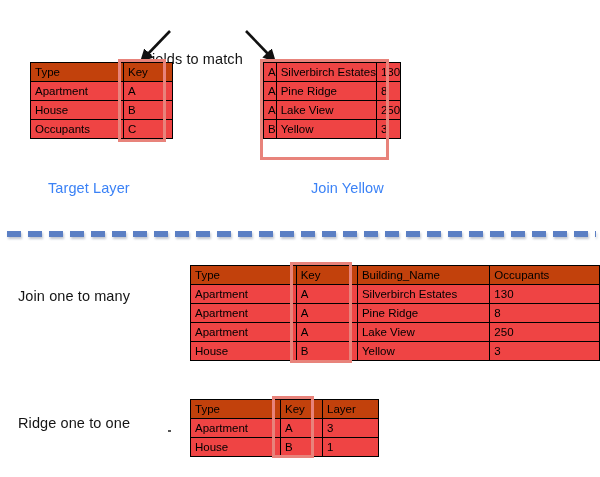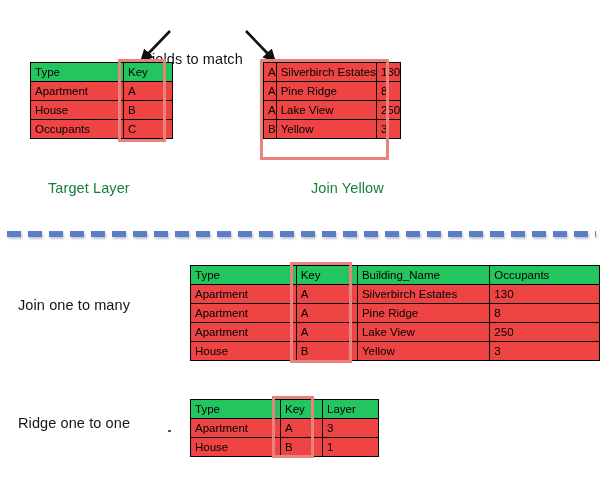--- a/index.html
+++ b/index.html
@@ -22,21 +22,21 @@
   
   .title-text {
     font-size: 14.5px;
     color: #141414;
     white-space: nowrap;
     letter-spacing: 0.1px;
     margin-top: 41px;
   }
   .caption-text {
     font-size: 14.5px;
-    color: #15803d;
+    color: #3b82f6;
     white-space: nowrap;
     letter-spacing: 0.1px;
   }
   .row-label {
     font-size: 14.5px;
     color: #141414;
     white-space: nowrap;
     letter-spacing: 0.1px;
   }
 
@@ -52,21 +52,21 @@
     border: 1px solid #000000;
     height: 18px;
     padding: 0 0 0 4px;
     line-height: 18px;
     white-space: nowrap;
     overflow: hidden;
     vertical-align: middle;
     background: #ef4444;
   }
   table.grid tr.hdr td {
-    background: #22c55e;
+    background: #c2410c;
     color: #000000;
   }
 
   
   .redbox {
     position: absolute;
     border: 3px solid #e8837b;
     box-sizing: border-box;
     pointer-events: none;
     background: transparent;
@@ -172,21 +172,21 @@
     </tr>
   </tbody>
     </table>
 </div>
 <div class="redbox" style="left:260px; top:59px; width:129px; height:101px;"></div>
 
 <div class="abs caption-text" style="left:311px; top:180px;">Join Yellow</div>
 
 <div class="dash-line"></div>
 
-<div class="abs row-label" style="left:18px; top:297px;">Join one to many</div>
+<div class="abs row-label" style="left:18px; top:288px;">Join one to many</div>
 
 <div class="abs" style="left:190px; top:265px;">
   <table class="grid">
     <tbody>
         <tr class="hdr">
       <td style="width:103px;">Type</td>
       <td style="width:58px;">Key</td>
       <td style="width:129px;">Building_Name</td>
       <td style="width:107px;">Occupants</td>
     </tr>

